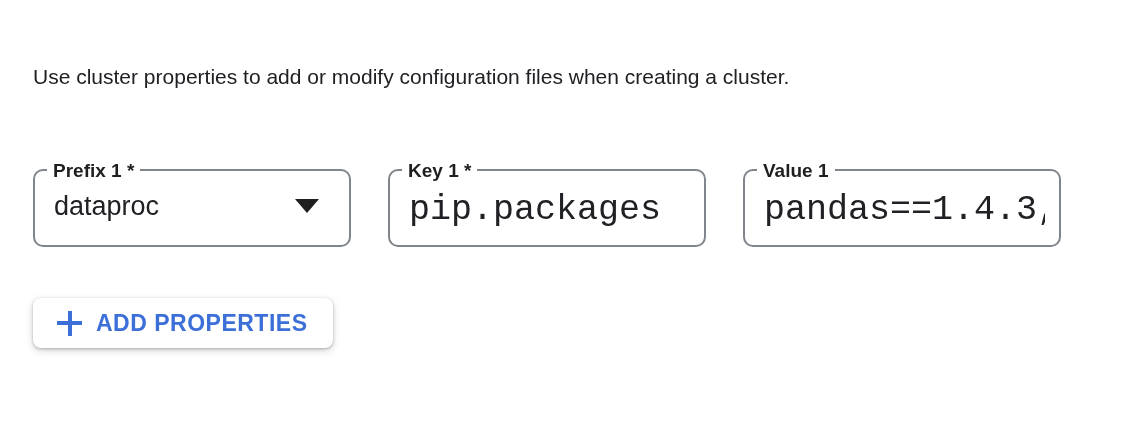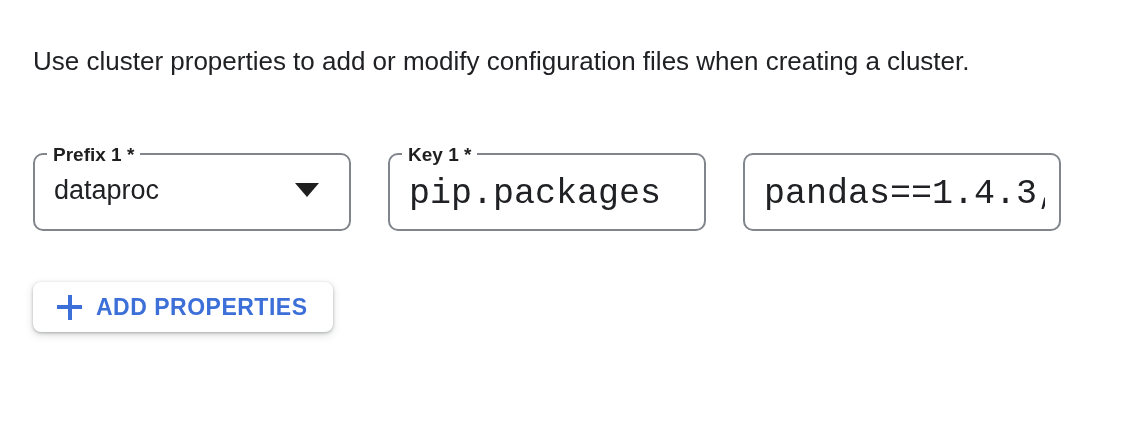--- a/index.html
+++ b/index.html
@@ -20,22 +20,22 @@
 
   h1.title{
     margin:0;
     font-size:35px;
     line-height:42px;
     font-weight:700;
     letter-spacing:0;
     color:var(--text-primary);
   }
   p.description{
-    margin:22px 0 0 0;
-    font-size:26px;
+    margin:38px 0 0 0;
+    font-size:21px;
     line-height:26px;
     font-weight:400;
     color:var(--text-primary);
   }
 
   .fields-row{
     margin-top:79px;
     display:flex;
     gap:37px;
   }
@@ -144,20 +144,21 @@
         <span class="dropdown-arrow"></span>
       </div>
     </div>
 
     <div class="field">
       <span class="field-label">Key 1 *</span>
       <input type="text" class="text-input" value="pip.packages" style="">
     </div>
 
     <div class="field">
+      <span class="field-label">Value 1</span>
       <input type="text" class="text-input" value="pandas==1.4.3,holidays" style="">
     </div>
 
   </div>
 
   <button class="add-btn">
     <span class="plus-icon"></span>
     <span>ADD PROPERTIES</span>
   </button>
 

